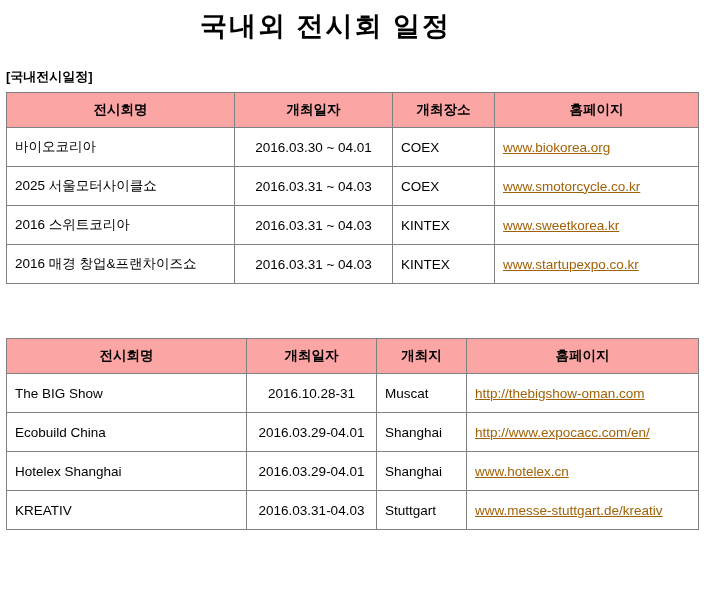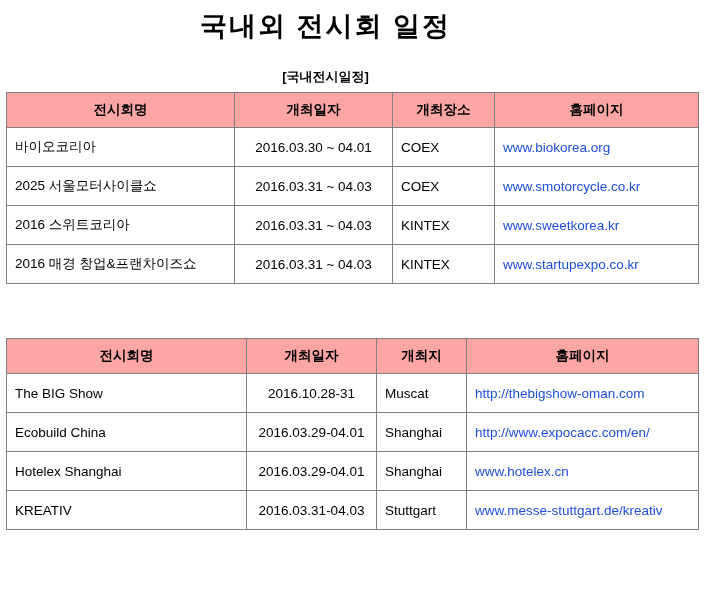--- a/index.html
+++ b/index.html
@@ -26,21 +26,21 @@
     letter-spacing: 2px;
     padding-top: 8px;
     padding-bottom: 2px;
     color: #000000;
   }
   .section {
     padding: 0 6px;
   }
   .section-header {
     display: flex;
-    justify-content: center;
+    justify-content: flex-start;
     align-items: flex-end;
     font-size: 13px;
     font-weight: bold;
     margin-bottom: 6px;
   }
   .section-label {
     font-size: 13px;
     font-weight: bold;
   }
   .section-link {
@@ -71,21 +71,22 @@
     height: 34px;
     padding: 2px 8px;
     white-space: nowrap;
     overflow: hidden;
   }
   td.c-name { text-align: left; }
   td.c-date { text-align: center; }
   td.c-place { text-align: left; }
   td.c-home { text-align: left; }
   td.c-home a {
-    color: #1d4ed8;
+    color: #a16207;
+    text-decoration: underline;
     cursor: pointer;
     font-size: 13.5px;
   }
   .spacer-2 { height: 54px; }
   .top-gap { height: 22px; }
 </style>
 </head>
 <body>
 
 <div class="page">

